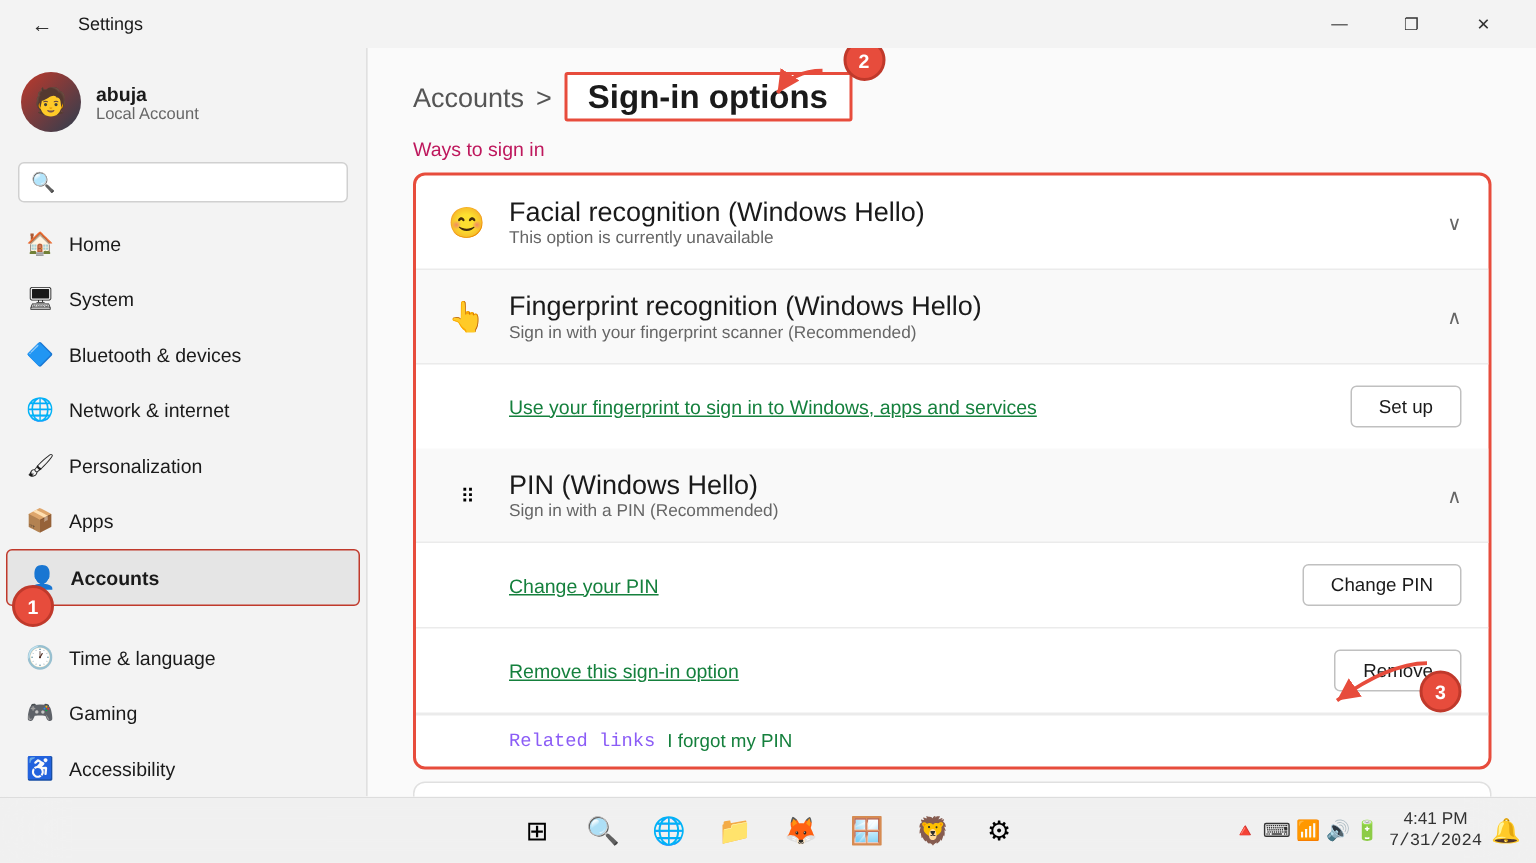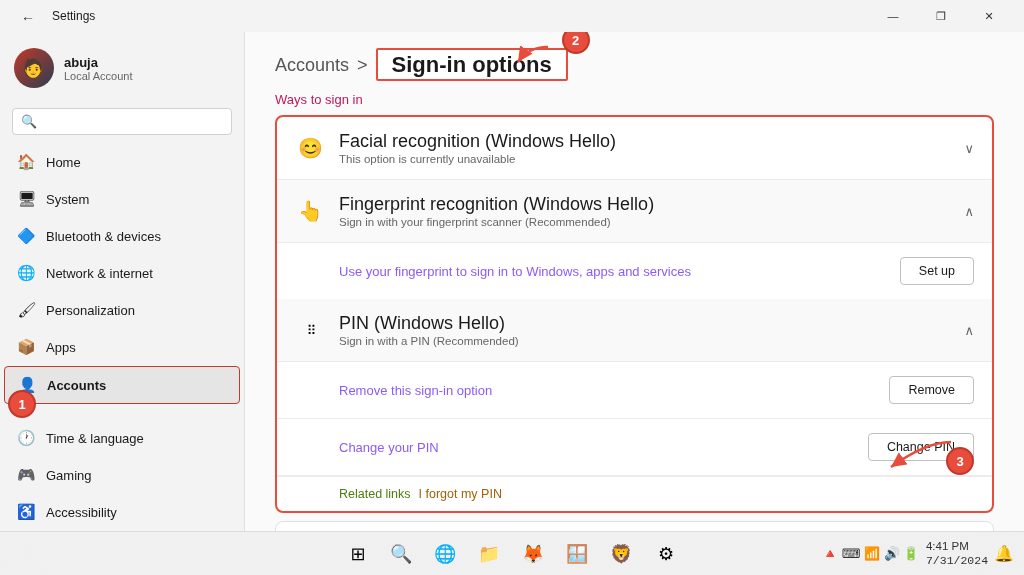--- a/index.html
+++ b/index.html
@@ -227,43 +227,43 @@
       padding: 0;
     }
     .expanded-detail {
       display: flex;
       align-items: center;
       justify-content: space-between;
       padding: 14px 18px 14px 62px;
       border-bottom: 1px solid #ebebeb;
     }
     .expanded-detail:last-child { border-bottom: none; }
-    .expanded-detail-text { font-size: 13px; color: #8b5cf6; }
+    .expanded-detail-text { font-size: 13px; color: #15803d; text-decoration: underline; }
 
     .action-btn {
       background: white;
       border: 1px solid #c0c0c0;
       border-radius: 4px;
       padding: 6px 18px;
       font-size: 12.5px;
       cursor: pointer;
       color: #1a1a1a;
     }
 
     
     .related-links {
       display: flex;
       align-items: center;
       padding: 10px 18px 10px 62px;
       border-top: 1px solid #ebebeb;
       gap: 8px;
       font-size: 12.5px;
     }
-    .related-links-label { color: #4d7c0f; }
-    .related-links-link { color: #a16207; cursor: pointer; text-decoration: none; }
+    .related-links-label { color: #8b5cf6; font-family: Liberation Mono, monospace; }
+    .related-links-link { color: #15803d; cursor: pointer; text-decoration: none; }
 
     
     .security-key-row {
       margin-top: 8px;
       background: white;
       border-radius: 8px;
       border: 1px solid #e0e0e0;
       overflow: hidden;
     }
 
@@ -285,21 +285,21 @@
     .taskbar-icon {
       width: 36px;
       height: 36px;
       display: flex;
       align-items: center;
       justify-content: center;
       border-radius: 4px;
       cursor: pointer;
       font-size: 18px;
     }
-    .taskbar-time { text-align: left; line-height: 1.3; }
+    .taskbar-time { text-align: center; line-height: 1.3; }
 
     .content-wrapper { position: relative; }
   </style>
 </head>
 <body>
 
 <div class="titlebar">
   <div class="titlebar-left">
     <button class="titlebar-btn" style="width:32px;font-size:14px;">←</button>
     <span class="titlebar-title">Settings</span>
@@ -436,26 +436,26 @@
         <div class="option-row option-expanded">
           <div class="option-icon" style="font-size:13px; letter-spacing:-1px;">⠿</div>
           <div class="option-text">
             <div class="option-title">PIN (Windows Hello)</div>
             <div class="option-subtitle">Sign in with a PIN (Recommended)</div>
           </div>
           <span class="option-chevron">∧</span>
         </div>
         <div class="option-expanded-content">
           <div class="expanded-detail">
+            <span class="expanded-detail-text">Change your PIN</span>
+            <button class="action-btn">Change PIN</button>
+          </div>
+          <div class="expanded-detail">
             <span class="expanded-detail-text">Remove this sign-in option</span>
             <button class="action-btn">Remove</button>
-          </div>
-          <div class="expanded-detail">
-            <span class="expanded-detail-text">Change your PIN</span>
-            <button class="action-btn">Change PIN</button>
           </div>
           <div class="related-links">
             <span class="related-links-label">Related links</span>
             <a class="related-links-link">I forgot my PIN</a>
           </div>
         </div>
       </div>
 
     </div>
 

